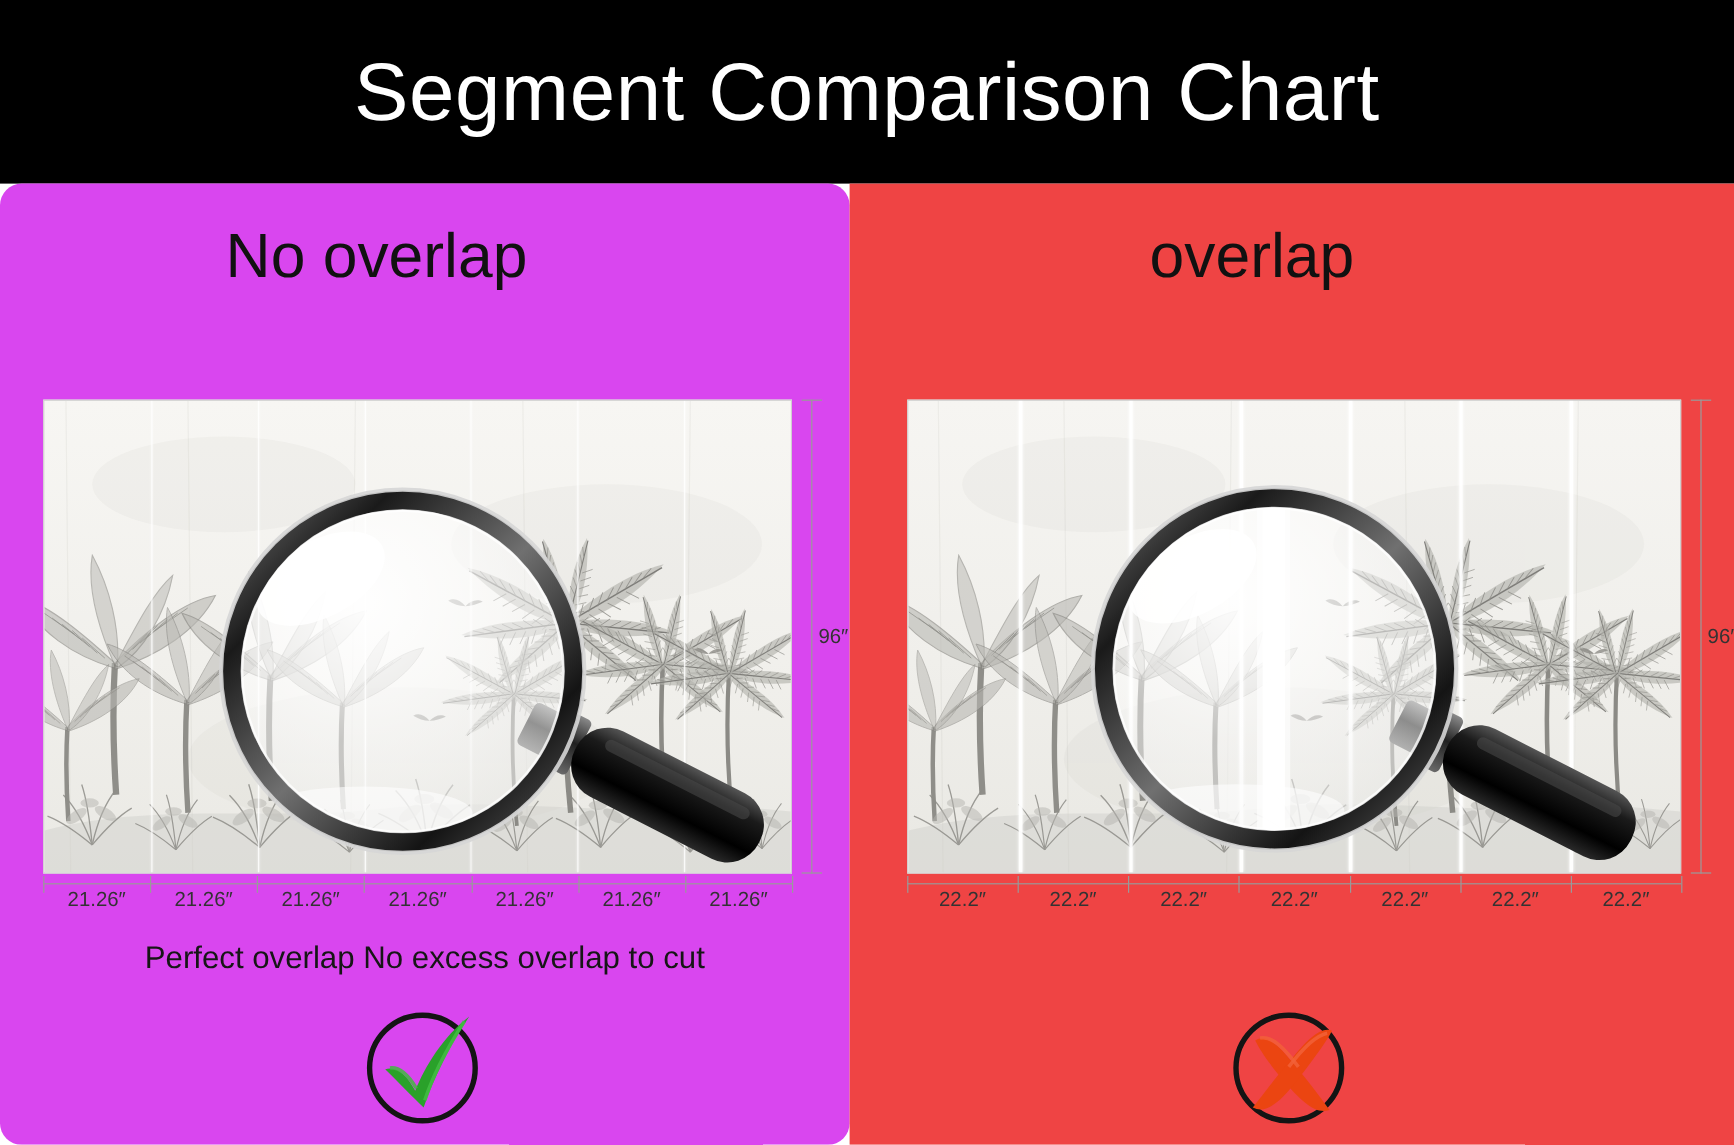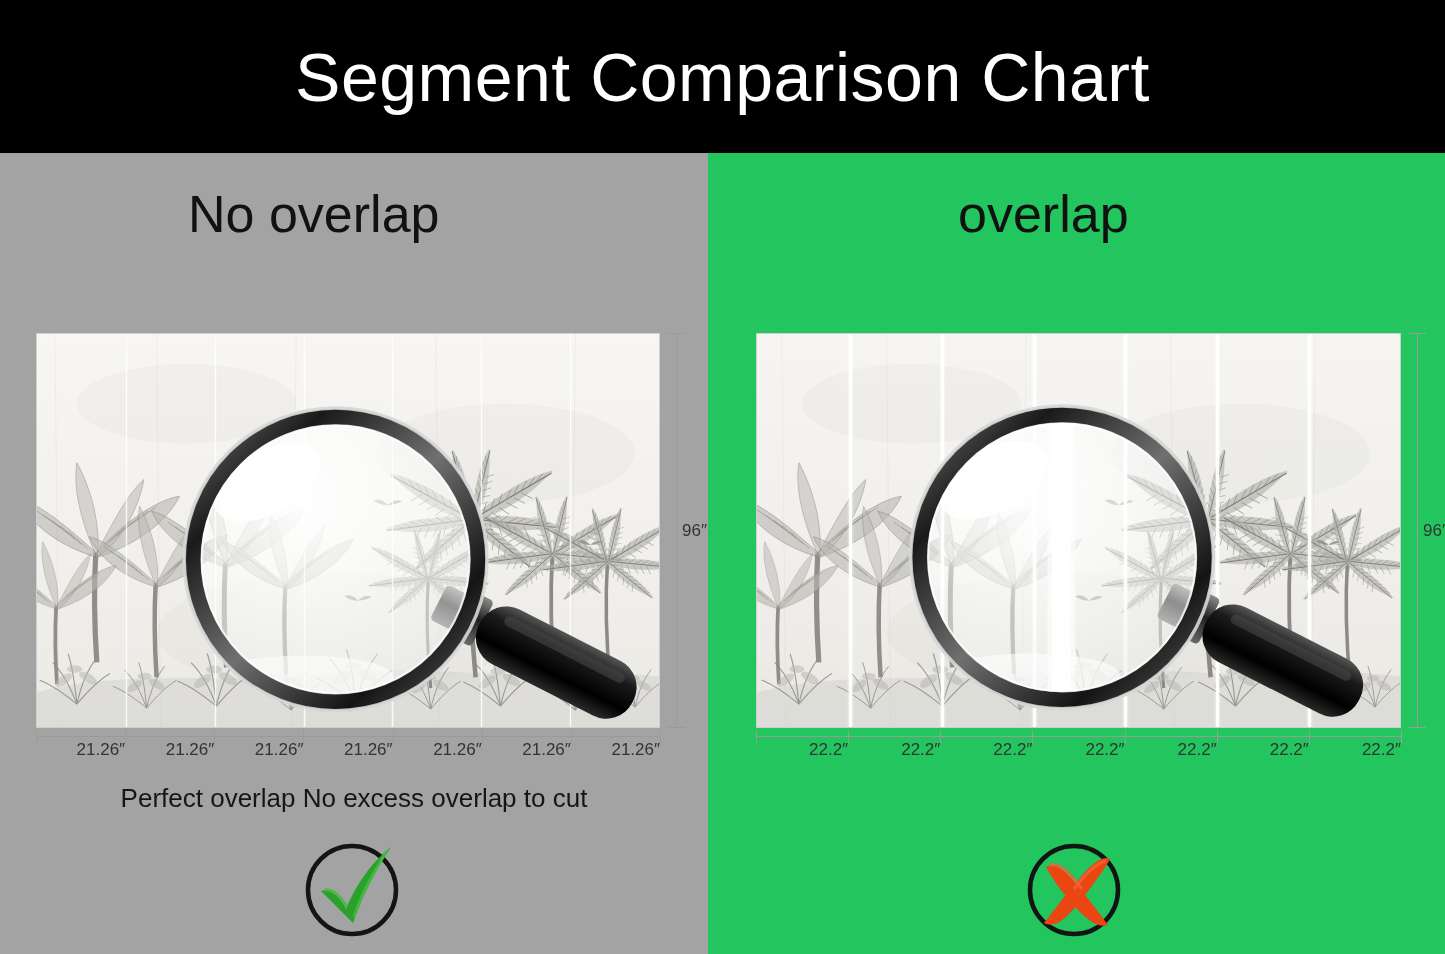--- a/index.html
+++ b/index.html
@@ -30,22 +30,22 @@
     white-space: nowrap;
   }
 
   
   .panels {
     position: absolute; left: 0; top: 153px;
     width: 1445px; height: 801px;
     display: flex;
   }
   .panel { position: relative; height: 801px; }
-  .panel-left  { width: 708px; background: #a3a3a3; }
-  .panel-right { width: 737px; background: #22c55e; }
+  .panel-left  { width: 708px; background: #d946ef; border-radius: 18px; }
+  .panel-right { width: 737px; background: #ef4444; }
 
   .panel-heading {
     position: absolute;
     top: 35px;
     font-size: 52px;
     font-weight: 400;
     color: #111111;
     line-height: 1;
     white-space: nowrap;
   }
@@ -88,21 +88,21 @@
   }
   .dim-tick {
     position: absolute; top: 2px; width: 1px; height: 14px; background: #9a9a9a;
   }
   .dim-labels {
     position: absolute; left: 0; top: 12px; width: 100%;
     display: flex;
   }
   .dim-label {
     flex: 1 1 0;
-    text-align: right;
+    text-align: center;
     font-size: 17px;
     color: #333333;
     font-family: "Liberation Sans", sans-serif;
     white-space: nowrap;
   }
 
   .dim-right-wrap {
     position: absolute;
     top: 0; height: 100%;
   }

